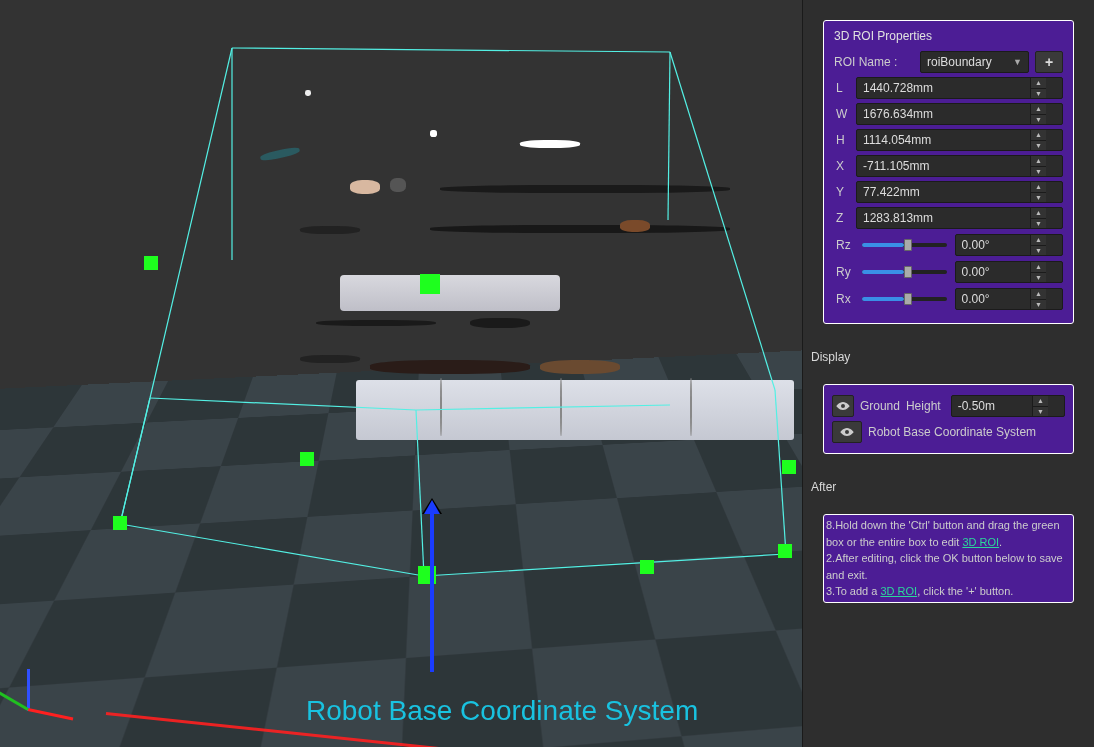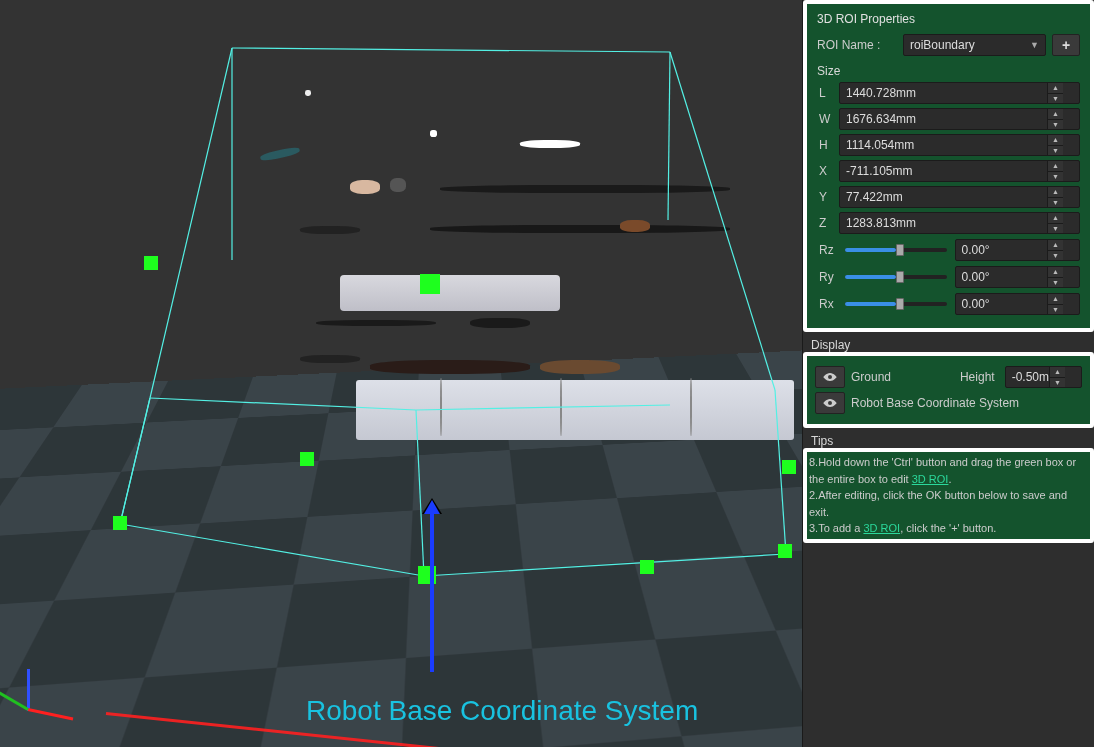--- a/index.html
+++ b/index.html
@@ -28,21 +28,21 @@
 .floor-line { position:absolute; left:106px; bottom:32px; width:540px; height:3px; background:#ff2020; transform:rotate(6deg); transform-origin:left; opacity:.9;}
 .viewport-label { position:absolute; left:306px; bottom:20px; color:#19c2e0; font-size:28px; font-weight:500; }
 
 svg.roi { position:absolute; left:0; top:0; width:802px; height:747px; pointer-events:none; }
 .handle { position:absolute; width:14px; height:14px; background:#1eff1e; }
 
 
 .pc { position:absolute; border-radius:40%; }
 
 
-.panel { background: #14532d; border: 4px solid #ffffff; border-radius: 3px; margin: 0; padding: 8px 10px; }
+.panel { background: #4c1d95; border: 1px solid #ffffff; border-radius: 3px; margin: 20px; padding: 8px 10px; }
 .panel-title { color: #e0e0e0; font-size: 12px; margin-bottom: 8px; }
 .row { display:flex; align-items:center; margin: 4px 0; gap:6px; }
 .label { color:#ccc; width:80px; font-size:12px; }
 .short-label { color:#ccc; width:16px; font-size:12px; text-align:left; padding-left:2px;}
 .subhead { color:#d8d8d8; font-size:12px; margin:8px 0 4px; }
 .sel, .spin {
   flex:1; background:#2b2b2b; border:1px solid #1b1b1b; color:#ddd;
   height:22px; font-size:12px; padding:0 6px; border-radius:2px; display:flex; align-items:center; justify-content:space-between;
 }
 .spin { padding-right:16px; }
@@ -138,21 +138,20 @@
       <span class="label">ROI Name :</span>
       <div class="sel">
         <span>roiBoundary</span>
         <span class="caret">▼</span>
       </div>
       <div class="icon-btn">
           <span>+</span>
         </div>
     </div>
 
-    <div class="subhead">Size</div>
     <div class="row">
         <span class="short-label">L</span>
         <div class="spin">
           <span class="val">1440.728mm</span>
           <div class="stepper">
             <div>▲</div>
             <div>▼</div>
           </div>
         </div>
       </div>
@@ -261,39 +260,39 @@
   <div style="color:#d8d8d8; font-size:12px; margin:6px 8px 0;">Display</div>
   <div class="panel" style="padding:6px 8px;">
     <div class="row">
       <div class="eye-btn">
         <svg viewBox="0 0 24 16">
             <path d="M12 2C6 2 2 8 2 8s4 6 10 6 10-6 10-6-4-6-10-6zm0 9a3 3 0 110-6 3 3 0 010 6z" fill="#ccc"></path>
           </svg>
       </div>
       <span style="flex:1;">Ground</span>
       <span style="margin-right:4px;">Height</span>
-      <div class="spin" style="flex:0 0 72px;">
+      <div class="spin" style="flex:0 0 72px;gap:37px;">
           <span class="val">-0.50m</span>
           <div class="stepper">
             <div>▲</div>
             <div>▼</div>
           </div>
         </div>
     </div>
     <div class="row">
       <div class="eye-btn">
         <svg viewBox="0 0 24 16">
             <path d="M12 2C6 2 2 8 2 8s4 6 10 6 10-6 10-6-4-6-10-6zm0 9a3 3 0 110-6 3 3 0 010 6z" fill="#ccc"></path>
           </svg>
       </div>
       <span>Robot Base Coordinate System</span>
     </div>
   </div>
 
-  <div style="color:#d8d8d8; font-size:12px; margin:6px 8px 0;">Tips</div>
+  <div style="color:#d8d8d8; font-size:12px; margin:6px 8px 0;">After</div>
   <div class="panel tips-body">
     <div><span>8.Hold down the 'Ctrl' button and drag the green box or the entire box to edit </span><a href="#">3D ROI</a><span>.</span></div>
     <div>2.After editing, click the OK button below to save and exit.</div>
     <div><span>3.To add a </span><a href="#">3D ROI</a><span>, click the '+' button.</span></div>
   </div>
 
   <div class="spacer"></div>
 </div>
 
 </body></html>

